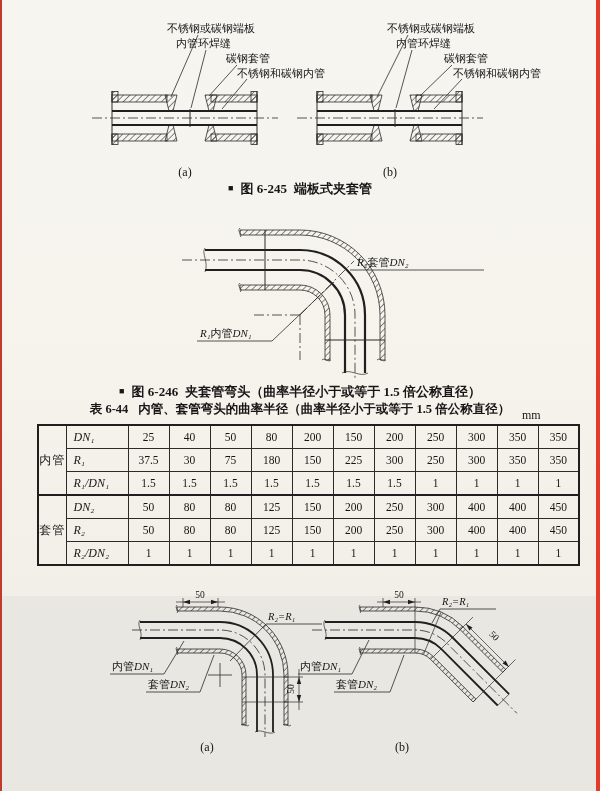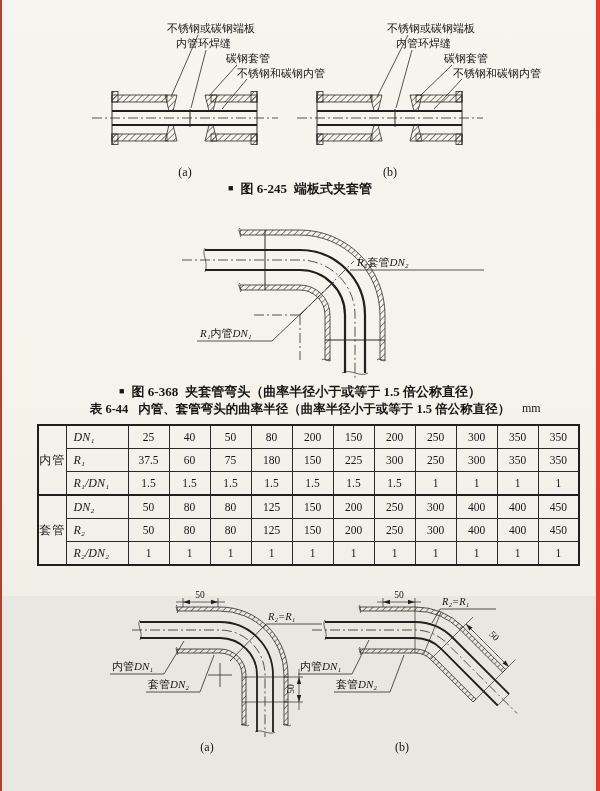--- a/index.html
+++ b/index.html
@@ -22,21 +22,21 @@
   .thin{stroke:#2b2b2b;fill:none;stroke-width:0.7;}
   .ldr{stroke:#2b2b2b;fill:none;stroke-width:0.8;}
   .cl{stroke:#2b2b2b;fill:none;stroke-width:0.8;stroke-dasharray:10 3 2 3;}
   .hf{stroke:#2b2b2b;stroke-width:0.8;}
   .arr{fill:#1f1f1f;stroke:none;}
   .caption{position:absolute;left:0;width:600px;text-align:center;font-weight:bold;font-size:13px;}
   .caption .mk{font-size:9px;vertical-align:2px;margin-right:7px;}
   .caption .no{margin-right:7px;}
   .ttitle{position:absolute;left:0;top:401px;width:600px;text-align:center;font-weight:bold;font-size:12.5px;}
   .ttitle .pfx{margin-right:10px;}
-  .ttitle .unit{position:absolute;left:522px;top:0;font-weight:normal;font-size:12px;}
+  .ttitle .unit{position:absolute;left:522px;top:7px;font-weight:normal;font-size:12px;}
   .wm{position:absolute;left:434px;top:317px;width:126px;text-align:center;color:#a6b3e2;line-height:1.5;}
   .wm .w1{font-size:13px;letter-spacing:7px;text-indent:7px;}
   .wm .w2{font-size:16px;color:#9cabdf;letter-spacing:1px;}
   table.tbl{position:absolute;left:37px;top:424px;border-collapse:collapse;table-layout:fixed;border:2px solid #1f1f1f;}
   table.tbl td{border:1px solid #2b2b2b;text-align:center;height:22px;padding:0;font-size:11.5px;overflow:hidden;white-space:nowrap;}
   table.tbl td.gh{font-size:12px;letter-spacing:1px;}
   table.tbl td.rh{font-style:italic;text-align:left;padding-left:7px;font-size:12px;}
   table.tbl tr.grp2 td{border-top:2px solid #1f1f1f;}
 </style>
 </head>
@@ -148,21 +148,21 @@
 
     <line class="ldr" x1="197" y1="131" x2="272" y2="131"></line>
     <line class="ldr" x1="272" y1="131" x2="334" y2="72"></line>
     <text class="t11" x="200" y="127"><tspan class="it">R₁</tspan><tspan>内管</tspan><tspan class="it">DN₁</tspan></text>
   </svg>
 
   <div class="wm">
   </div>
 
   <div class="caption" style="top:383px">
-    <span class="mk">■</span><span class="no">图 6-368</span><span>夹套管弯头（曲率半径小于或等于 1.5 倍公称直径）</span>
+    <span class="mk">■</span><span class="no">图 6-246</span><span>夹套管弯头（曲率半径小于或等于 1.5 倍公称直径）</span>
   </div>
 
   <div class="ttitle">
     <span class="pfx">表 6-44</span><span>内管、套管弯头的曲率半径（曲率半径小于或等于 1.5 倍公称直径）</span>
     <span class="unit">mm</span>
   </div>
 
   <table class="tbl">
     <colgroup>
       <col style="width:28px">
@@ -191,21 +191,21 @@
       <td>150</td>
       <td>200</td>
       <td>250</td>
       <td>300</td>
       <td>350</td>
       <td>350</td>
     </tr>
     <tr>
       <td class="rh">R₁</td>
       <td>37.5</td>
-      <td>60</td>
+      <td>30</td>
       <td>75</td>
       <td>180</td>
       <td>150</td>
       <td>225</td>
       <td>300</td>
       <td>250</td>
       <td>300</td>
       <td>350</td>
       <td>350</td>
     </tr>

